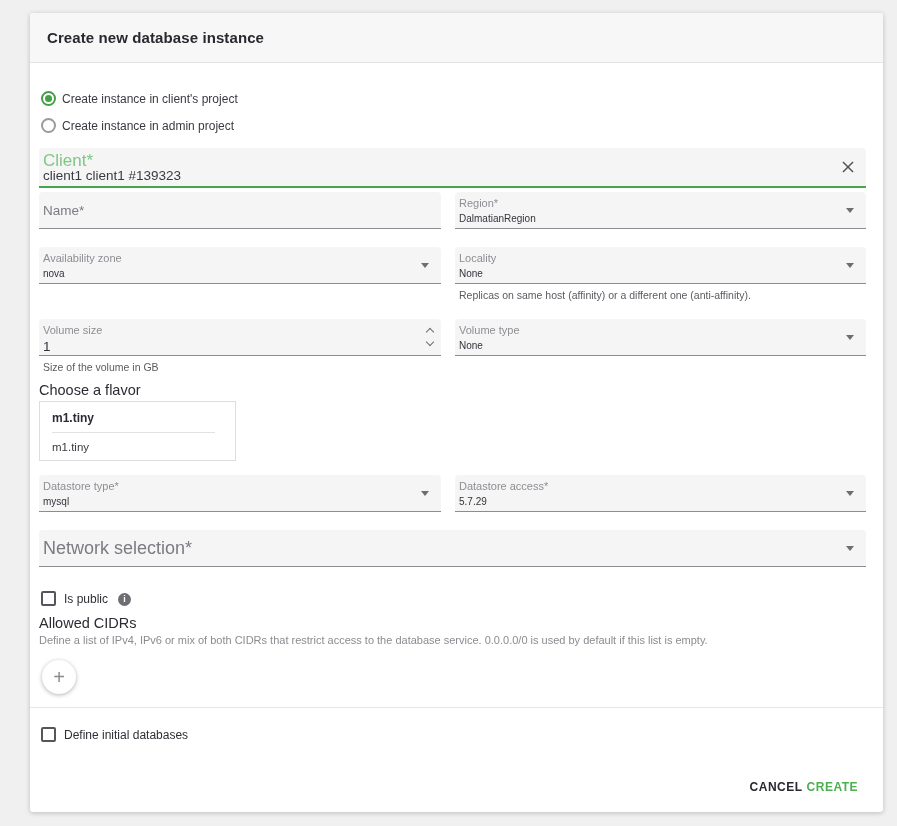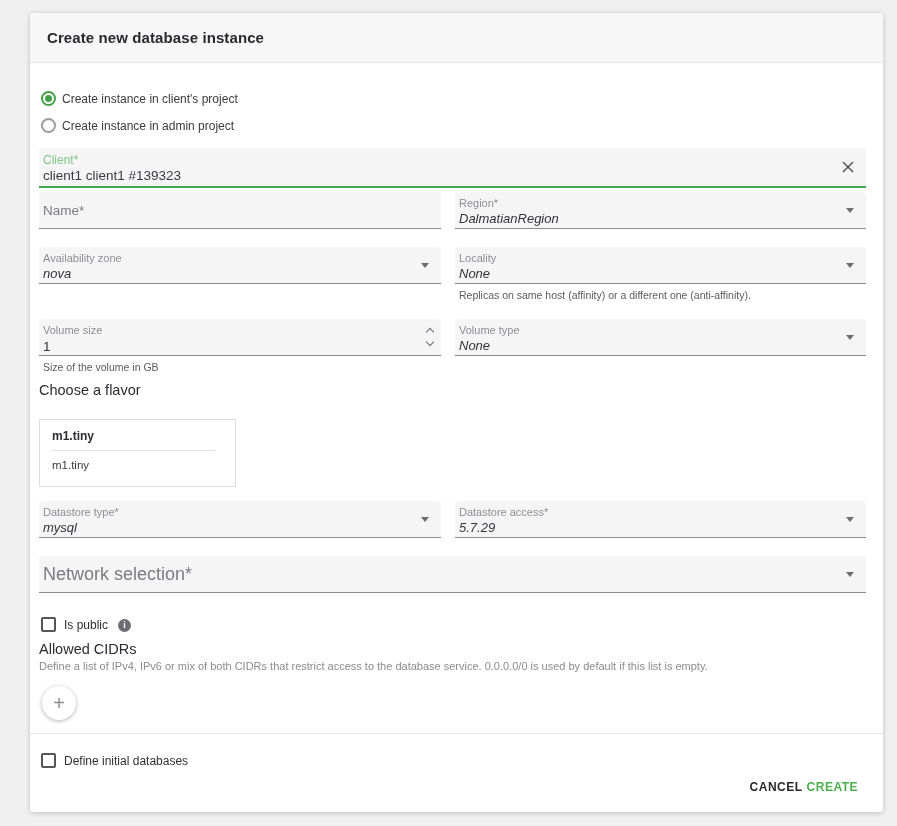--- a/index.html
+++ b/index.html
@@ -46,21 +46,21 @@
   .field {
     background:#f5f5f6;
     border-bottom:1px solid #8c8c92;
     border-radius:4px 4px 0 0;
     height:37px;
     padding:5px 26px 0 4px;
     position:relative;
     cursor:pointer;
   }
   .field-label { font-size:11px; line-height:13px; color:#8e8e93; }
-  .field-value { font-size:13px; line-height:17px; color:#33333b;font-style:italic; }
+  .field-value { font-size:10px; line-height:17px; color:#33333b; }
   .placeholder-field { display:flex; align-items:center; padding-top:0; }
   .placeholder-text { font-size:18px; color:#7b7b81; }
   input.text-input {
     border:none; background:transparent; outline:none; width:100%;
     font-family:"Liberation Sans", sans-serif; font-size:13.5px; color:#33333b;
   }
   input.text-input::placeholder { color:#7b7b81; opacity:1; }
   input.value-input {
     border:none; background:transparent; outline:none; width:100%;
     font-family:"Liberation Sans", sans-serif; font-size:13.5px; color:#33333b;
@@ -80,40 +80,40 @@
 
   
   .client-field {
     margin-top:15px; height:40px;
     background:#f5f5f6;
     border-bottom:2px solid #46a64b;
     border-radius:4px 4px 0 0;
     padding:6px 36px 0 4px;
     position:relative;
   }
-  .client-label { font-size:12px; line-height:13px; color:#81c784; }
+  .client-label { font-size:17px; line-height:13px; color:#81c784; }
   .client-value { font-size:13.5px; line-height:18px; color:#3a3a42; }
   .clear-btn {
     position:absolute; right:9px; top:50%; transform:translateY(-50%);
     width:18px; height:18px; display:flex; align-items:center; justify-content:center;
     cursor:pointer; background:transparent; border:none;
   }
 
   
   .row { display:grid; grid-template-columns:402px 411px; column-gap:14px; }
   .row.r1 { margin-top:4px; }
   .row.r2 { margin-top:18px; }
   .row.r3 { margin-top:18px;  }
   .row.r4 { margin-top:14px; }
   .helper { font-size:10.5px; line-height:12px; color:#5b5b61; margin:5px 0 0 4px; }
 
   
   .section-heading { font-size:14.5px; line-height:16px; color:#2b2b33; margin-top:9px; }
   .flavor-box {
-    margin-top:21px; width:197px; height:68px;
+    margin-top:3px; width:197px; height:60px;
     border:1px solid #dddddf; background:#fff;
   }
   .flavor-group { font-size:12px; font-weight:bold; color:#2b2b33; padding:9px 12px 7px 12px; }
   .flavor-divider { border-bottom:1px solid #e2e2e4; margin:0 20px 0 12px; }
   .flavor-option { font-size:11.5px; color:#3a3a42; padding:8px 12px; cursor:pointer; }
 
   .network-field { margin-top:18px; height:37px; }
 
   
   .check-row { display:flex; align-items:flex-end; gap:8px; margin-left:2px; }

